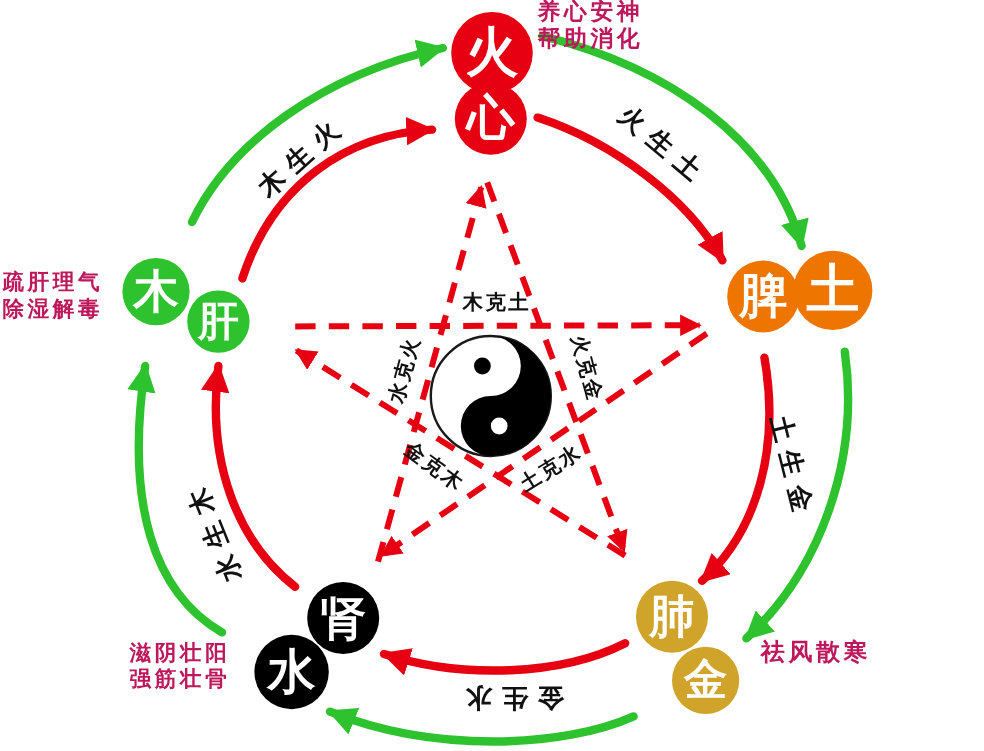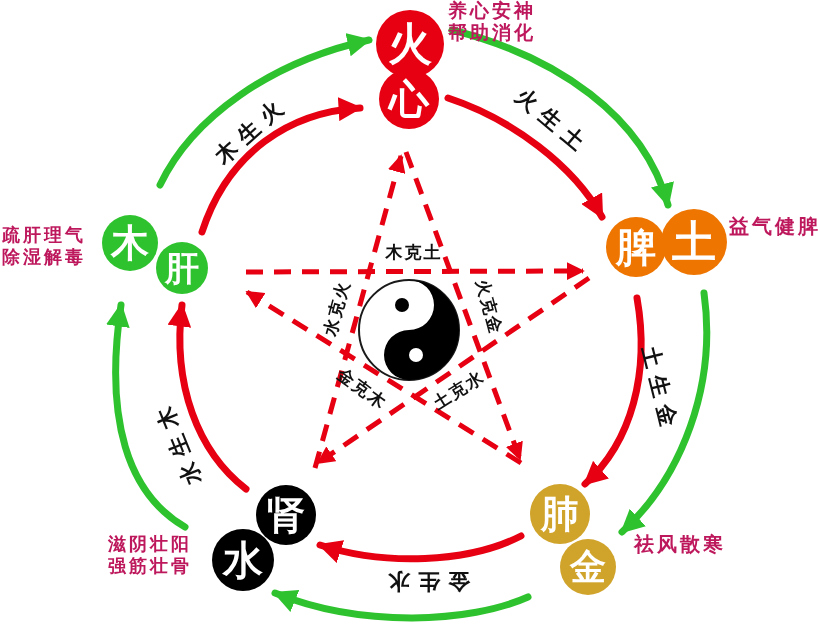--- a/index.html
+++ b/index.html
@@ -83,21 +83,20 @@
   <div class="node" style="left: 212px; top: 529px; width: 62px; height: 62px; font-size: 40px; background-color: rgb(0, 0, 0);">水</div>
 
   <div class="node" style="left: 102px; top: 215px; width: 56px; height: 56px; font-size: 38px; background-color: rgb(46, 195, 46);">木</div>
   <div class="node" style="left: 156px; top: 242px; width: 52px; height: 52px; font-size: 34px; background-color: rgb(46, 195, 46);">肝</div>
 
   <div class="benefit" style="left:448px;top:0px;font-size:19px;line-height:22px;">
     <div>养心安神</div>
     <div>帮助消化</div>
   </div>
   <div class="benefit" style="left:729px;top:214px;font-size:20px;line-height:25px;">
-    <div>益气健脾</div>
   </div>
   <div class="benefit" style="left:634px;top:532px;font-size:20px;line-height:25px;">
     <div>祛风散寒</div>
   </div>
   <div class="benefit" style="left:108px;top:533px;font-size:18px;line-height:22px;">
     <div>滋阴壮阳</div>
     <div>强筋壮骨</div>
   </div>
   <div class="benefit" style="left:2px;top:224px;font-size:18px;line-height:22px;">
     <div>疏肝理气</div>

